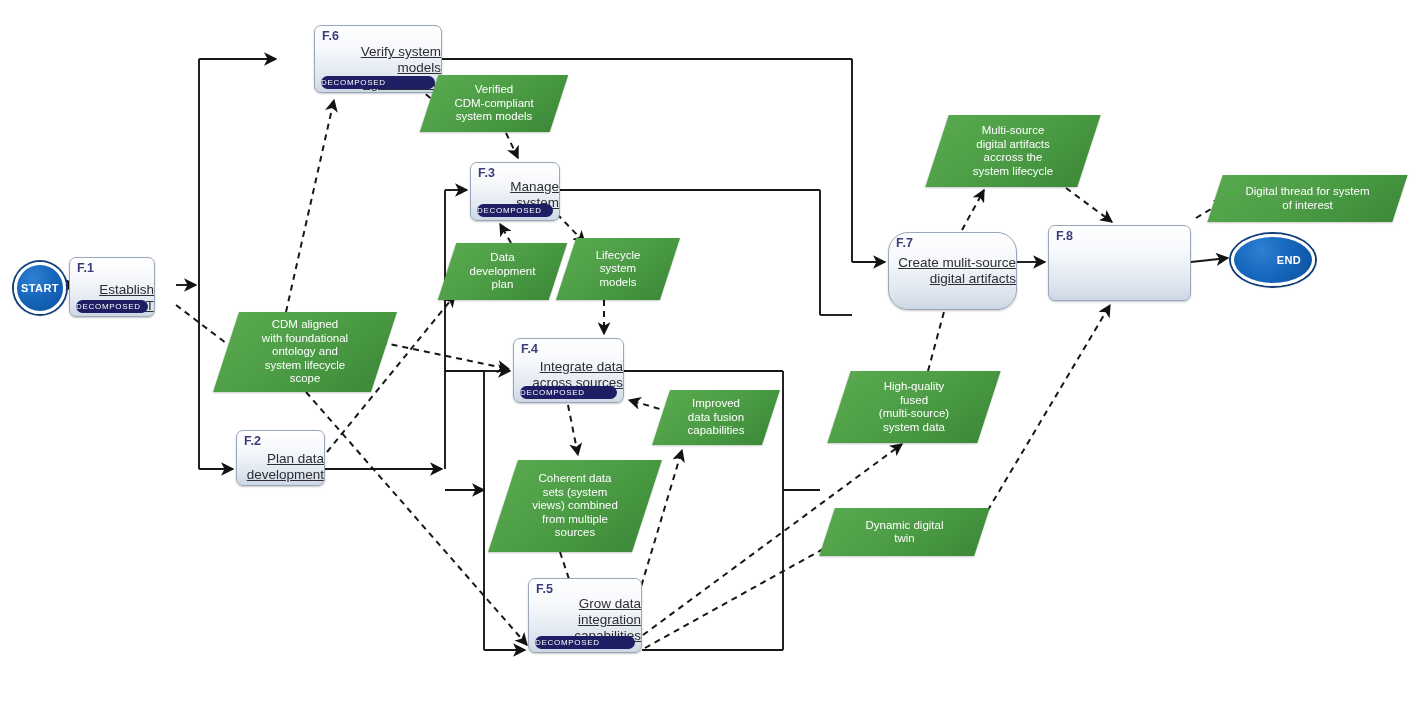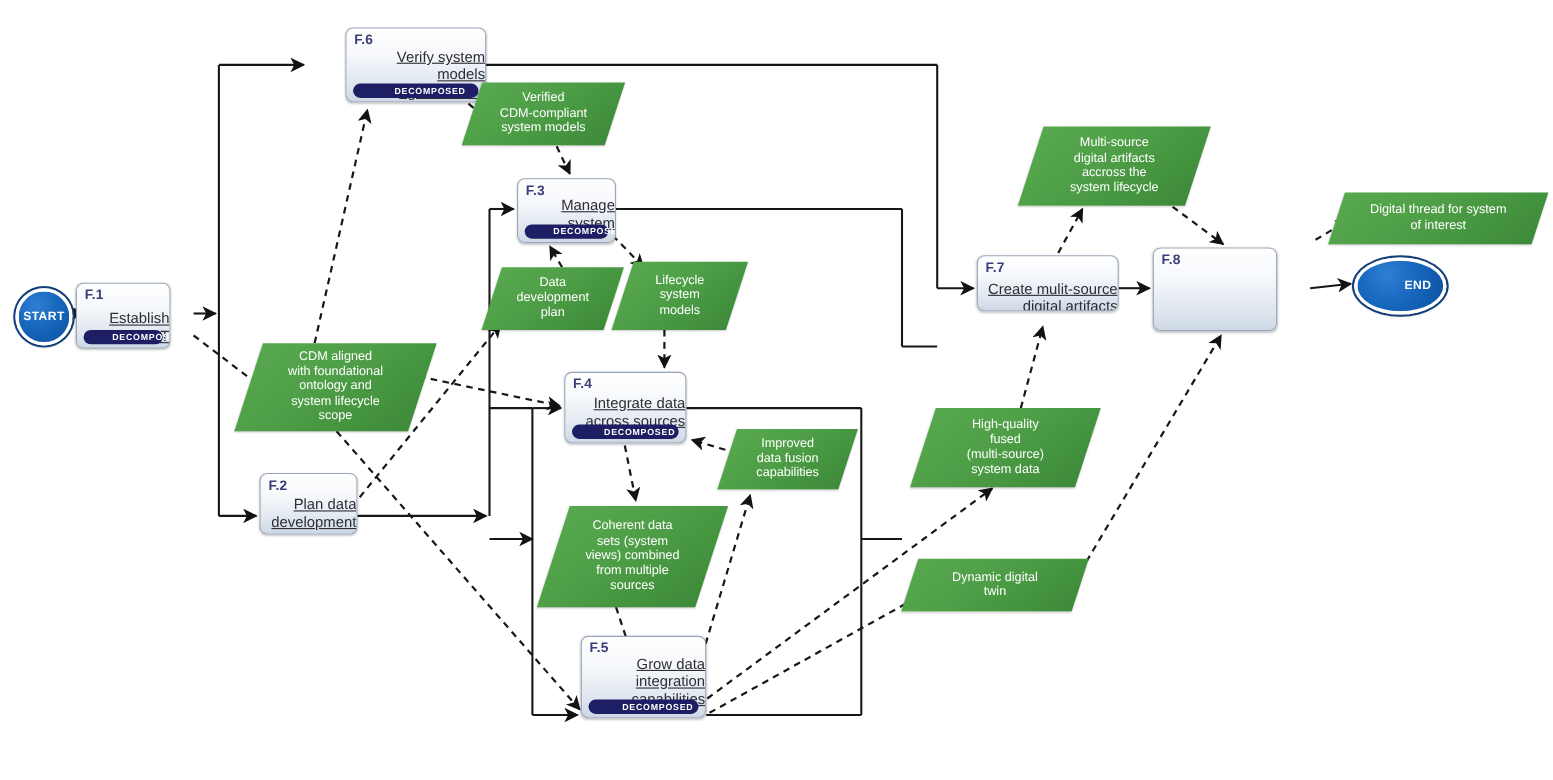--- a/index.html
+++ b/index.html
@@ -21,22 +21,22 @@
     position:absolute;left:7px;top:3px;
     font-size:12.5px;font-weight:bold;color:#3b3c78;letter-spacing:.2px;
   }
   .proc .ptitle{
     position:absolute;left:0;right:0;
     text-align:right;color:#2d2d33;font-size:13.5px;line-height:16px;text-decoration:underline;
   }
   .proc .decomposed{
     position:absolute;left:6px;right:6px;bottom:3px;height:13px;
     background:#1d1e63;border-radius:7px;
-    color:#ffffff;font-size:8px;font-weight:bold;letter-spacing:.7px;
-    text-align:center;line-height:13px;padding-left:26px;
+    color:#ffffff;font-size:8px;font-weight:normal;letter-spacing:.7px;
+    line-height:13px;
   }
 
   
   .term{
     position:absolute;border-radius:50%;
     background:radial-gradient(circle at 35% 28%,#2f7fd4 0%,#1667bd 45%,#0d4f9e 100%);
     border:3px solid #ffffff;
     box-shadow:0 0 0 2px #123f7a,0 1px 3px rgba(0,0,0,.35);
     color:#fff;font-size:11px;font-weight:bold;letter-spacing:.4px;
     display:flex;align-items:center;justify-content:center;
@@ -196,26 +196,26 @@
     <div class="ptitle" style="top: 17px;">Grow data<br>integration<br>capabilities</div>
     <div class="decomposed">DECOMPOSED</div>
   </div>
 
   <div class="proc" style="left:279px;top:25px;width:128px;height:68px;margin-left:35px;">
     <div class="pid">F.6</div>
     <div class="ptitle" style="top: 18px;">Verify system models<br>against CDM</div>
     <div class="decomposed">DECOMPOSED</div>
   </div>
 
-  <div class="proc" style="left:888px;top:232px;width:129px;height:51px;">
+  <div class="proc" style="left:888px;top:232px;width:129px;height:78px;border-radius:20px;">
     <div class="pid">F.7</div>
     <div class="ptitle" style="top:22px;">Create mulit-source<br>digital artifacts</div>
   </div>
 
-  <div class="proc" style="left:1048px;top:225px;width:113px;height:76px;">
+  <div class="proc" style="left:1048px;top:225px;width:143px;height:76px;">
     <div class="pid">F.8</div>
   </div>
 
   <div class="data" style="left:429px;top:75px;width:130px;height:57px;">
     <span>Verified<br>CDM-compliant<br>system models</span>
   </div>
 
   <div class="data" style="left:226px;top:312px;width:158px;height:80px;">
     <span>CDM aligned<br>with foundational<br>ontology and<br>system lifecycle<br>scope</span>
   </div>

